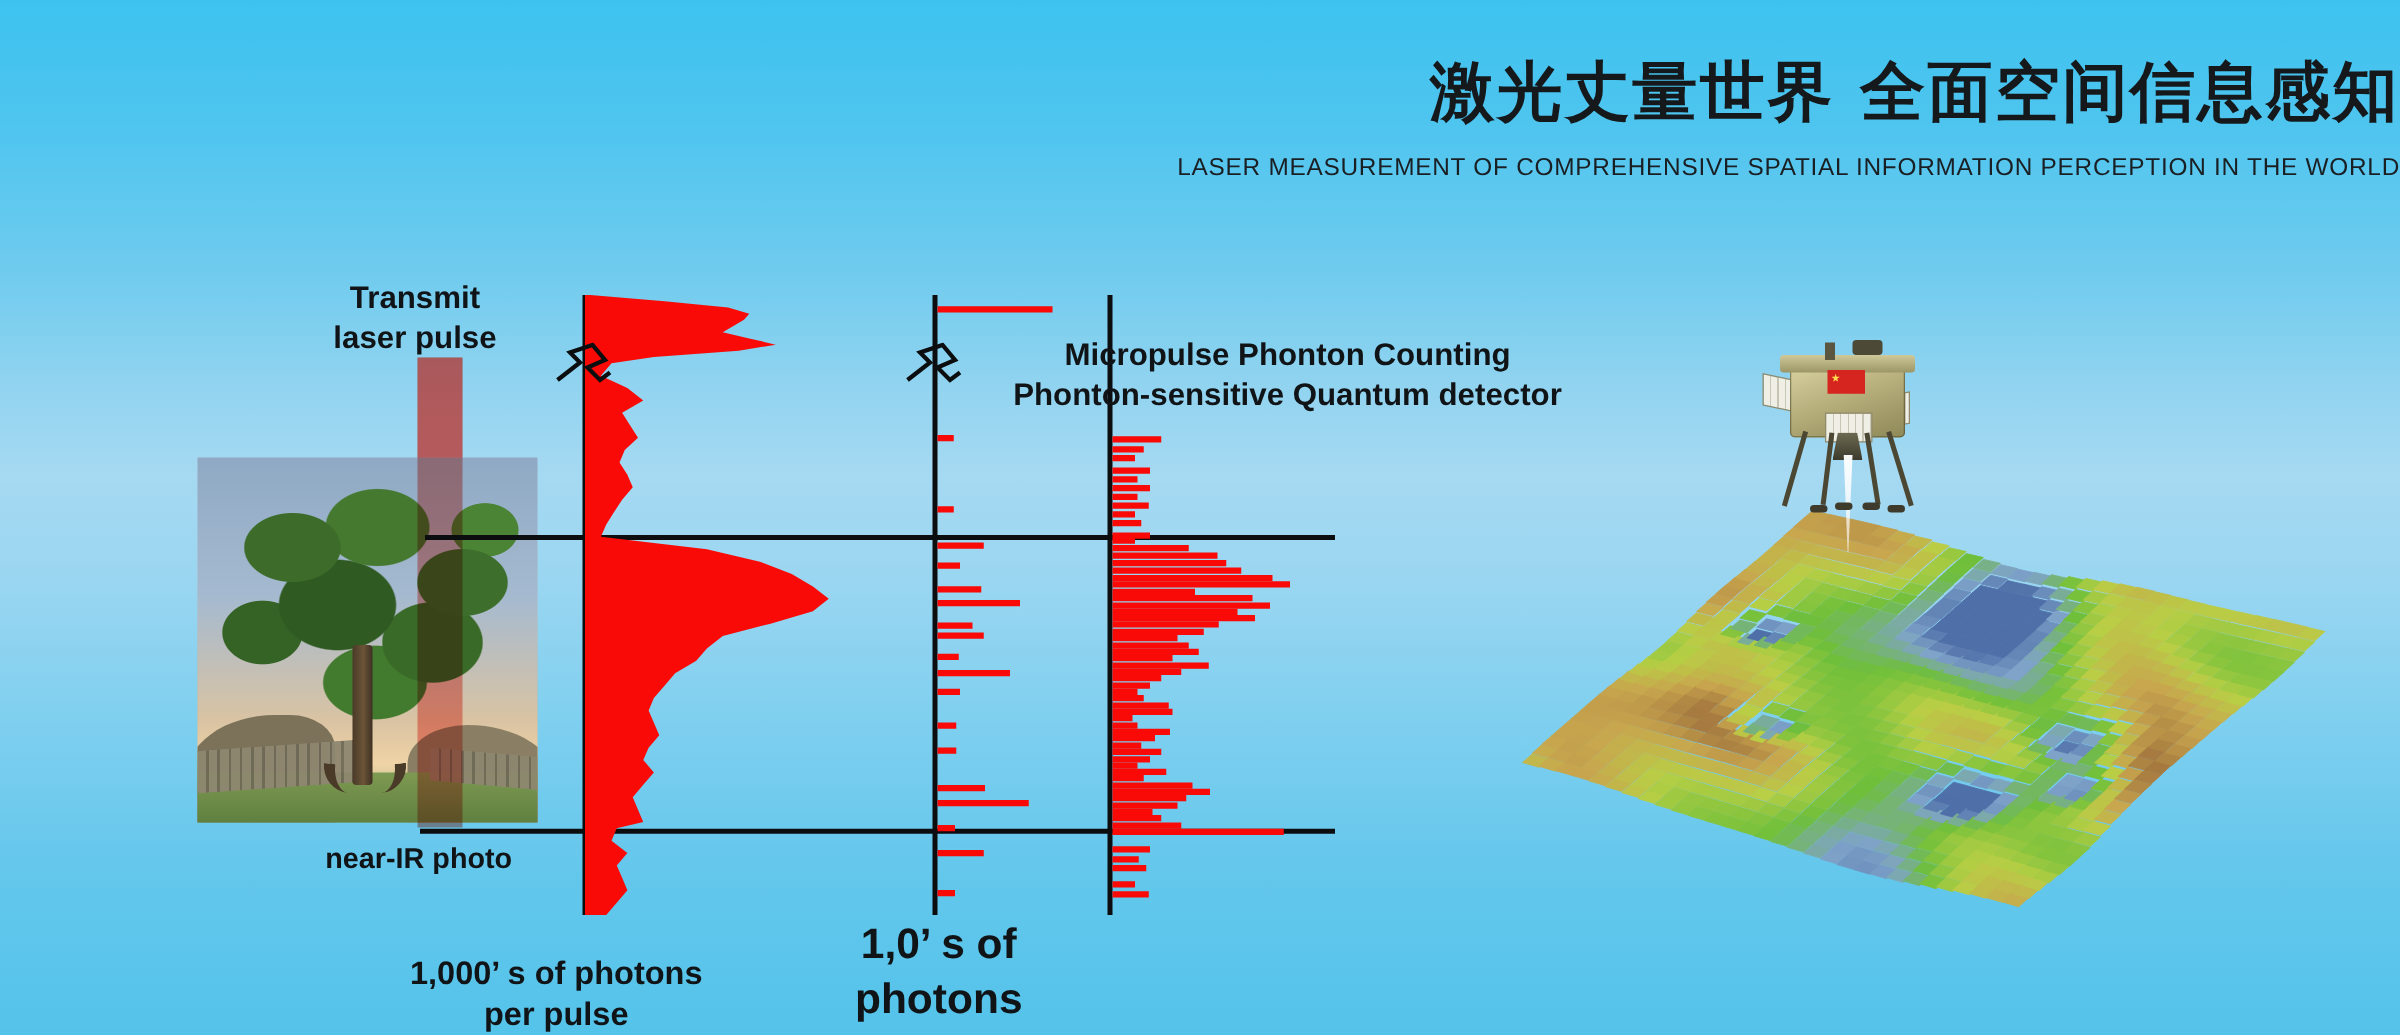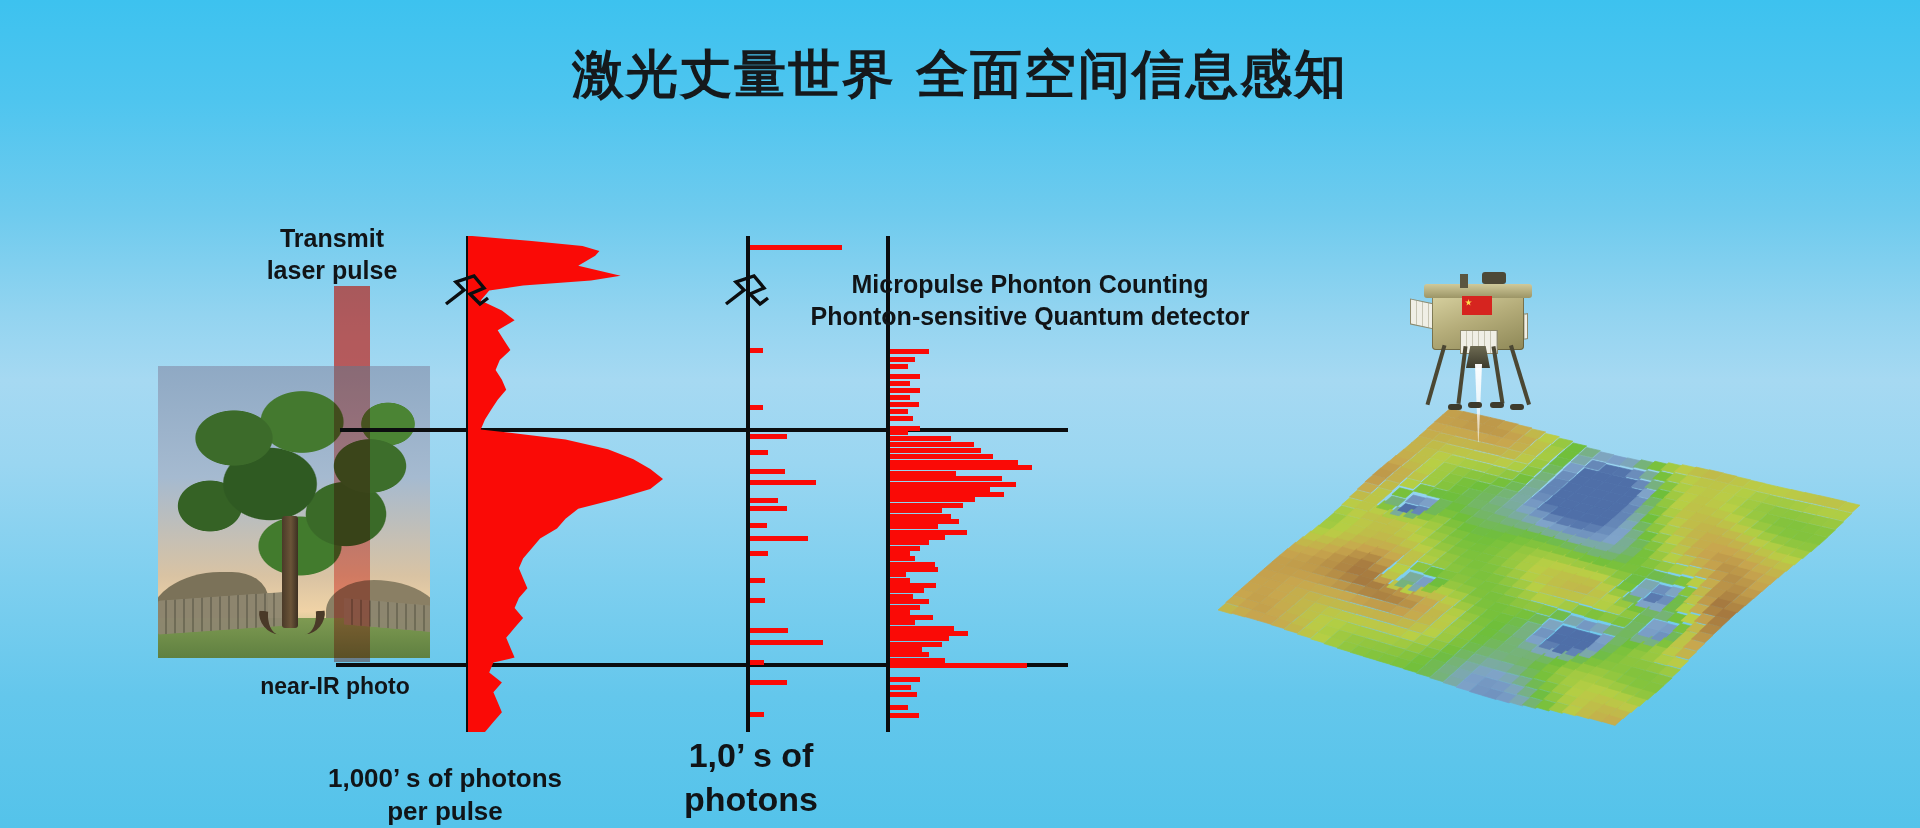--- a/index.html
+++ b/index.html
@@ -8,21 +8,21 @@
   body {
     font-family: "Liberation Sans", sans-serif;
     background: linear-gradient(to bottom,
         #3dc2ef 0%, #4ec5ef 12%, #6fcbee 26%, #93d4f0 38%,
         #a6d9f2 46%, #9ad6f1 56%, #7ecfef 70%, #64c7ec 84%, #54c3ea 100%);
     position:relative;
   }
   #stage { position:absolute; inset:0; }
 
   
-  .hdr { position:absolute; left:0; right:0; top:44px; text-align:center; }
+  .hdr { position:absolute; left:0; right:0; top:44px; text-align:right; }
   .hdr-title {
     font-size:52px; font-weight:bold; color:#15191c;
     letter-spacing:2px; line-height:1.18;
     font-family:"DejaVu Sans","Liberation Sans",sans-serif;
   }
   .hdr-sub {
     margin-top:18px; font-size:19.5px; color:#1a1f23;
     letter-spacing:.6px; white-space:nowrap;
     font-family:"Liberation Sans",sans-serif;
   }
@@ -154,20 +154,21 @@
 
   #terrain { position:absolute; left:0; top:96px; width:660px; height:368px; }
 </style>
 </head>
 <body>
 
 <div id="stage">
 
   <div class="hdr">
     <div class="hdr-title">激光丈量世界 全面空间信息感知</div>
+    <div class="hdr-sub">LASER MEASUREMENT OF COMPREHENSIVE SPATIAL INFORMATION PERCEPTION IN THE WORLD</div>
   </div>
 
   <div id="photo">
     <div class="sky"></div>
     <div class="hill-l"></div>
     <div class="hill-r"></div>
     <div class="ground"></div>
     <div class="wall"></div>
     <div class="wall2"></div>
     <div class="canopy"></div>

